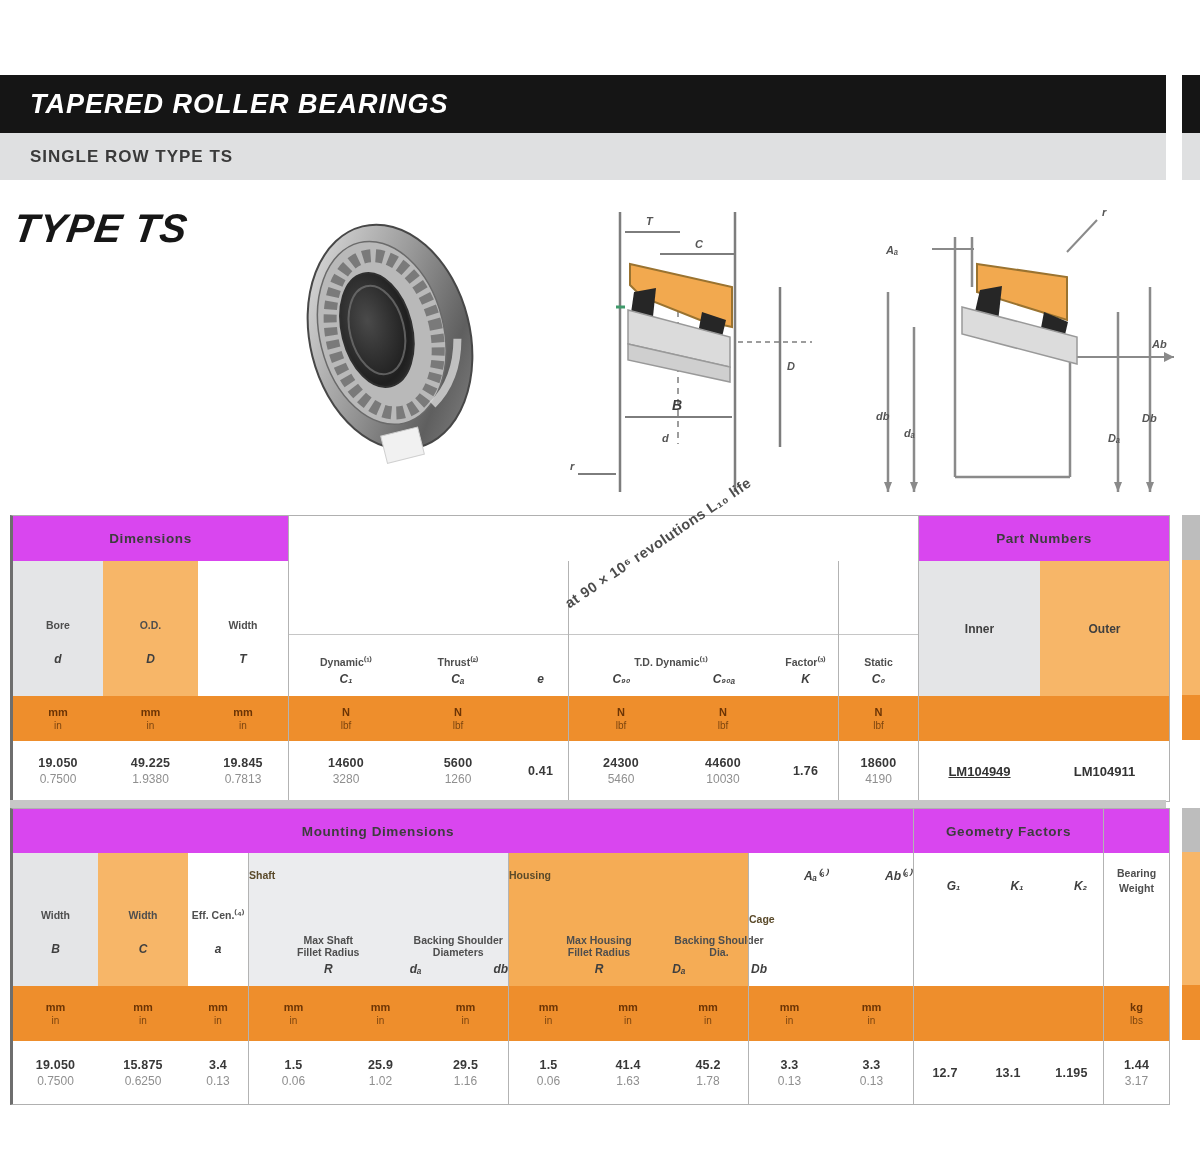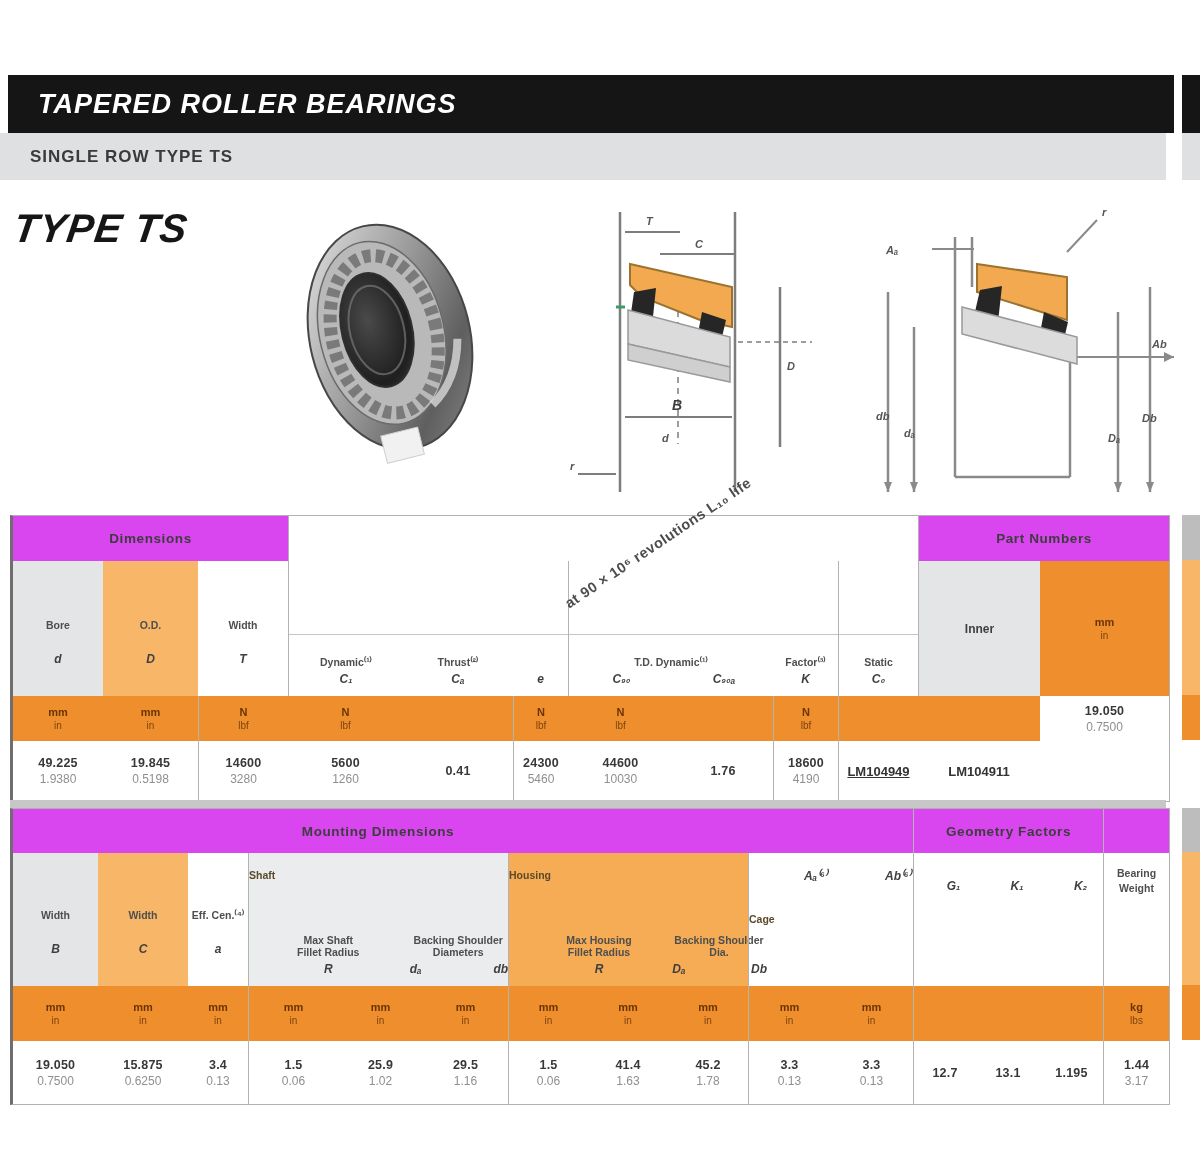--- a/index.html
+++ b/index.html
@@ -1,20 +1,20 @@
 <!DOCTYPE html>
 <html><head>
 <meta charset="utf-8">
 <style>
   html,body{margin:0;padding:0;background:#fff;}
   #page{position:relative;width:1200px;height:1165px;background:#fff;overflow:hidden;
         font-family:"Liberation Sans",sans-serif;}
   .abs{position:absolute;}
   
-  #titlebar{left:8px;top:75px;width:1166px;height:58px;background:#151515;color:#fff;
+  #titlebar{left:0;top:75px;width:1166px;height:58px;background:#151515;color:#fff;
     display:flex;align-items:center;padding-left:30px;box-sizing:border-box;}
   #titlebar span{font-size:27px;font-weight:900;font-style:italic;letter-spacing:1px;}
   #subtitlebar{left:0;top:133px;width:1166px;height:47px;background:#DFE0E1;color:#3a3a3a;
     display:flex;align-items:center;padding-left:30px;box-sizing:border-box;}
   #subtitlebar span{font-size:17px;font-weight:bold;letter-spacing:1px;}
   #typets{left:14px;top:206px;font-size:40px;font-weight:900;font-style:italic;color:#161616;
     transform:skewX(-8deg);letter-spacing:1px;}
   #rotnote{left:562px;top:598px;transform:rotate(-34deg);transform-origin:0 0;
     font-size:14.5px;font-weight:bold;color:#4c4c4c;white-space:nowrap;letter-spacing:.5px;z-index:5;}
   
@@ -199,20 +199,21 @@
     </div>
     <div class="cell lblcell rule">
       <span class="lbl">Factor⁽³⁾</span>
       <span class="sym">K</span>
     </div>
     <div class="cell lblcell rule bl">
       <span class="lbl">Static</span>
       <span class="sym">C₀</span>
     </div>
     <div class="cell pncell bg-lgray bl">Inner</div>
+    <div class="cell pncell bg-lorange">Outer</div>
 
     <div class="cell ucell">
         <span class="u-top">mm</span>
         <span class="u-bot">in</span>
       </div>
     <div class="cell ucell">
         <span class="u-top">mm</span>
         <span class="u-bot">in</span>
       </div>
     <div class="cell ucell">
@@ -247,21 +248,21 @@
     <div class="cell vcell">
         <span class="v-top">19.050</span>
         <span class="v-bot">0.7500</span>
       </div>
     <div class="cell vcell">
         <span class="v-top">49.225</span>
         <span class="v-bot">1.9380</span>
       </div>
     <div class="cell vcell">
         <span class="v-top">19.845</span>
-        <span class="v-bot">0.5198</span>
+        <span class="v-bot">0.7813</span>
       </div>
     <div class="cell vcell bl">
         <span class="v-top">14600</span>
         <span class="v-bot">3280</span>
       </div>
     <div class="cell vcell">
         <span class="v-top">5600</span>
         <span class="v-bot">1260</span>
       </div>
     <div class="cell vcell">

